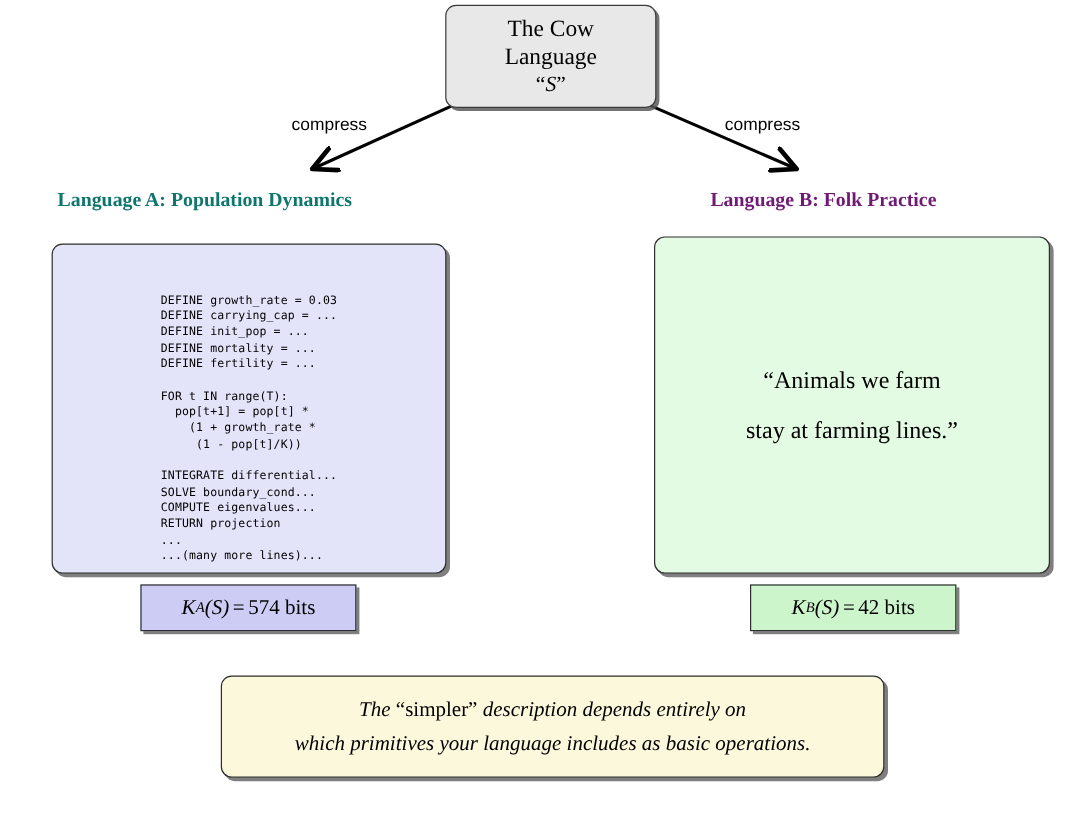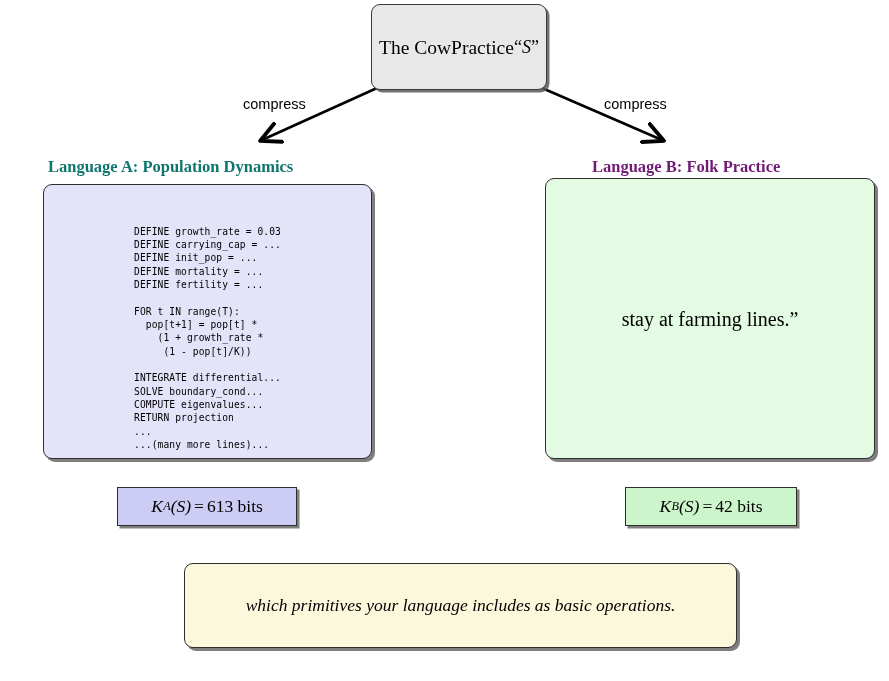--- a/index.html
+++ b/index.html
@@ -28,20 +28,21 @@
     left: 371px;
     top: 4px;
     width: 176px;
     height: 86px;
     background: #e8e8e8;
     border: 1.1px solid #3a3a3a;
     border-radius: 9px;
     box-shadow: 2.5px 2.5px 0 rgba(90,90,90,0.85);
     box-sizing: border-box;
     display: flex;
+    flex-direction: column;
     align-items: center;
     justify-content: center;
     line-height: 1.18;
   }
   #source-box .line1, #source-box .line2 {
     font-size: 19.5px;
     font-family: "Liberation Serif", serif;
   }
   #source-box .line3 {
     font-size: 18px;
@@ -68,20 +69,21 @@
   }
   #heading-a { left: 48px; top: 157px; color: #0f766e; }
   #heading-b { left: 592px; top: 157px; color: #701a75; }
 
   
   .panel {
     border: 1.1px solid #2e2e2e;
     border-radius: 9px;
     box-shadow: 3px 3px 0 rgba(105,105,105,0.85);
     box-sizing: border-box;
+    margin-top: 19px;
   }
   #panel-a {
     left: 43px;
     top: 184px;
     width: 329px;
     height: 275px;
     background: #e3e3f9;
   }
   #panel-b {
     left: 545px;
@@ -193,21 +195,21 @@
       <marker id="ah" markerWidth="9" markerHeight="9" refX="7.4" refY="4.5" orient="auto" markerUnits="strokeWidth">
         <path d="M0.6,0.7 L8.2,4.5 L0.6,8.3" fill="none" stroke="#000" stroke-width="1.5" stroke-linecap="round" stroke-linejoin="round"></path>
       </marker>
     </defs>
     <line x1="377" y1="88" x2="262" y2="140" stroke="#000" stroke-width="2.6" marker-end="url(#ah)"></line>
     <line x1="542" y1="88" x2="662" y2="140" stroke="#000" stroke-width="2.6" marker-end="url(#ah)"></line>
   </svg>
 
   <div class="abs" id="source-box">
     <div class="line1">The Cow</div>
-    <div class="line2">Practice</div>
+    <div class="line2">Language</div>
     <div class="line3"><span class="quo">“</span><span>S</span><span class="quo">”</span></div>
   </div>
 
   <div class="abs arrow-label" id="label-compress-left">compress</div>
   <div class="abs arrow-label" id="label-compress-right">compress</div>
 
   <div class="abs col-heading" id="heading-a">Language A: Population Dynamics</div>
   <div class="abs col-heading" id="heading-b">Language B: Folk Practice</div>
 
   <div class="abs panel" id="panel-a">
@@ -225,41 +227,43 @@
 INTEGRATE differential...
 SOLVE boundary_cond...
 COMPUTE eigenvalues...
 RETURN projection
 ...
 ...(many more lines)...</pre>
   </div>
 
   <div class="abs panel" id="panel-b">
     <div id="folk-quote">
+      <div>“Animals we farm</div>
       <div>stay at farming lines.”</div>
     </div>
   </div>
 
   <div class="abs badge" id="badge-a">
     <span class="mathit">K</span>
       <span class="mathsub">A</span>
       <span class="mathit">(S)</span>
       <span class="eqsp mathrm">=</span>
-      <span class="mathrm">613</span>
+      <span class="mathrm">574</span>
       <span class="mathrm">&nbsp;</span>
       <span class="mathrm">bits</span>
   </div>
 
   <div class="abs badge" id="badge-b">
     <span class="mathit">K</span>
       <span class="mathsub">B</span>
       <span class="mathit">(S)</span>
       <span class="eqsp mathrm">=</span>
       <span class="mathrm">42</span>
       <span class="mathrm">&nbsp;</span>
       <span class="mathrm">bits</span>
   </div>
 
   <div class="abs" id="bottom-note">
+    <div><span>The </span><span class="nq">“simpler”</span><span> description depends entirely on</span></div>
     <div>which primitives your language includes as basic operations.</div>
   </div>
 
 </div>
 
 </body></html>

